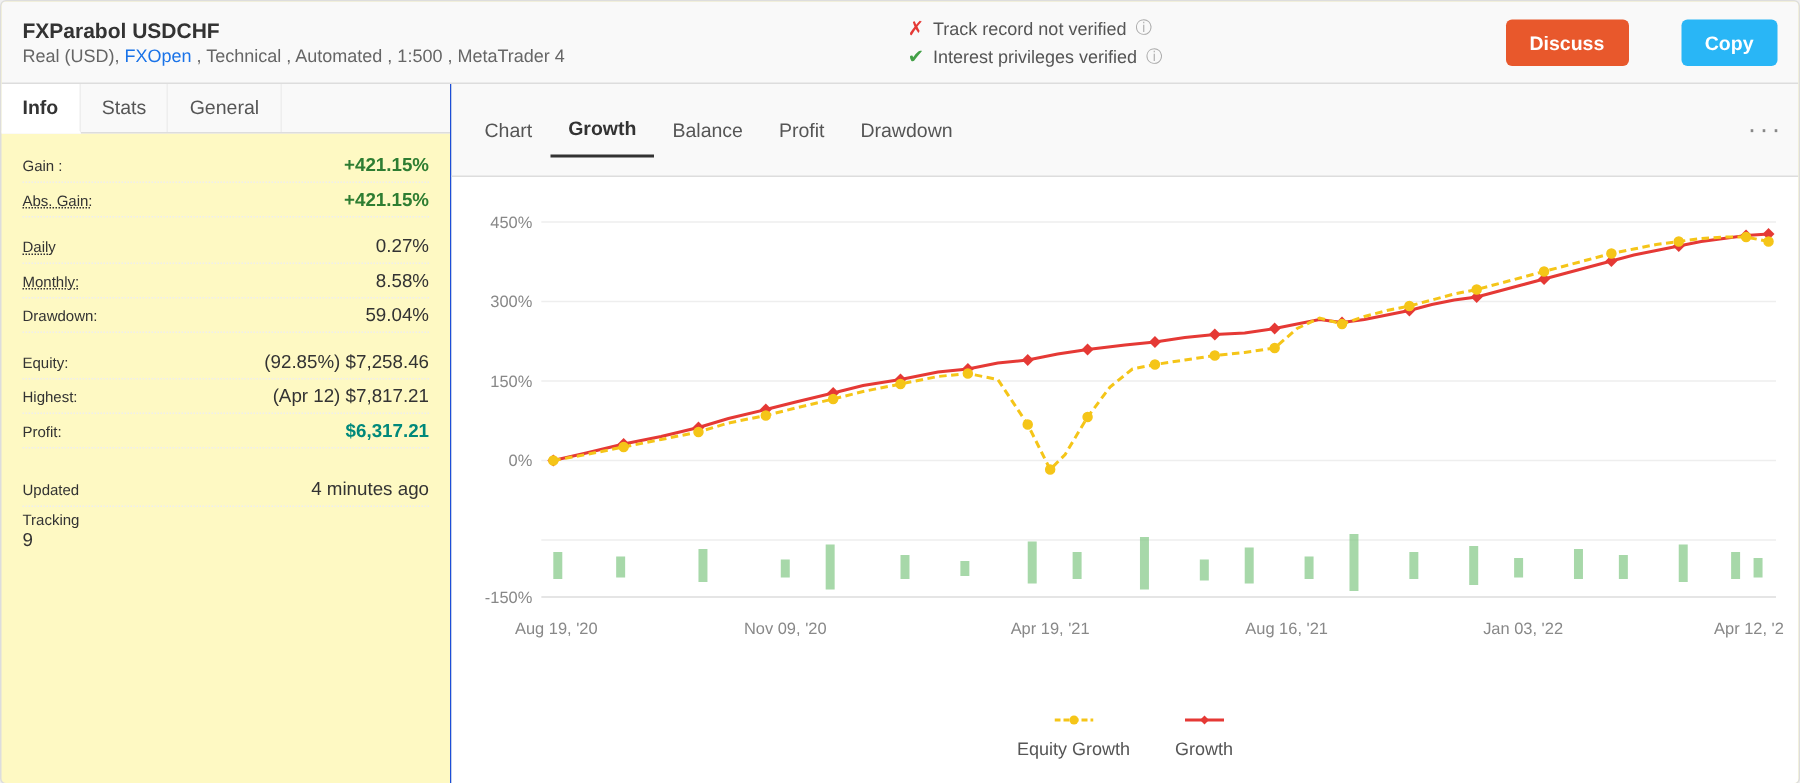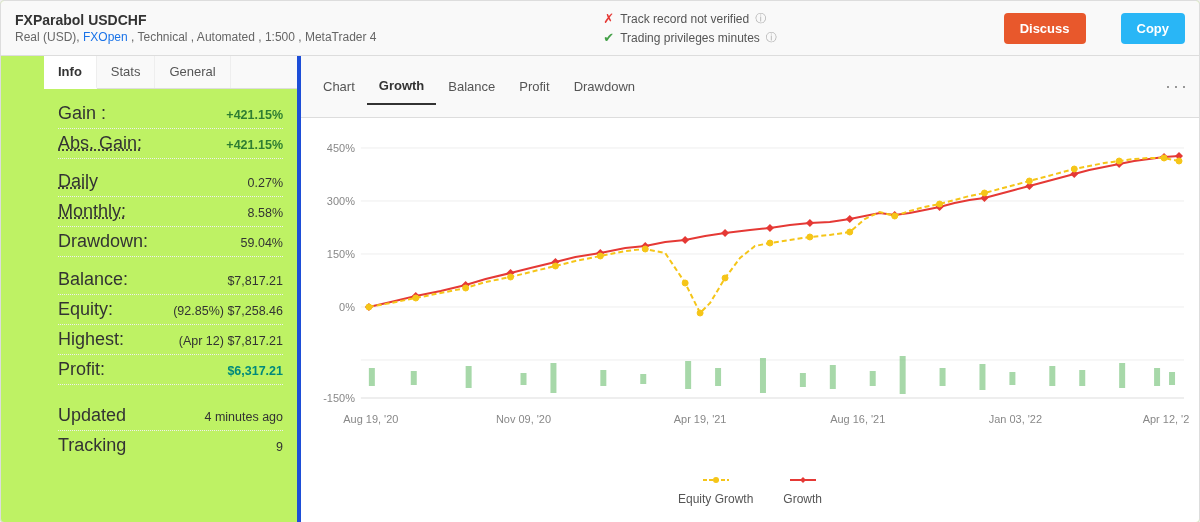--- a/index.html
+++ b/index.html
@@ -1,45 +1,45 @@
 <!DOCTYPE html>
 <html><head>
   <meta charset="utf-8">
   <style>
     * { box-sizing: border-box; margin: 0; padding: 0; }
     body { font-family: Arial, sans-serif; font-size: 13px; background: #f0f0f0; display: flex; justify-content: center; align-items: center; min-height: 100vh; }
-    .container { width: 1200px; background: #bef264; border: 1px solid #ddd; border-radius: 4px; overflow: hidden; }
+    .container { width: 1200px; background: #fef9c3; border: 1px solid #ddd; border-radius: 4px; overflow: hidden; }
     
     
     .header { background: #f9f9f9; border-bottom: 1px solid #ddd; padding: 10px 14px; display: flex; align-items: center; justify-content: space-between; }
     .header-left .title { font-weight: bold; font-size: 14px; color: #333; }
     .header-left .subtitle { font-size: 12px; color: #666; margin-top: 2px; }
     .header-left .subtitle a { color: #1a73e8; text-decoration: none; }
     .header-center { display: flex; flex-direction: column; gap: 4px; }
     .verify-item { display: flex; align-items: center; gap: 6px; font-size: 12px; color: #555; }
     .verify-item .x-icon { color: #e53935; font-size: 13px; }
     .verify-item .check-icon { color: #43a047; font-size: 13px; }
     .verify-item .info-icon { color: #aaa; font-size: 11px; cursor: pointer; }
     .header-right { display: flex; gap: 8px; }
     .btn-discuss { background: #e8582c; color: white; border: none; padding: 8px 16px; border-radius: 4px; cursor: pointer; font-size: 13px; font-weight: bold; }
     .btn-copy { background: #29b6f6; color: white; border: none; padding: 8px 16px; border-radius: 4px; cursor: pointer; font-size: 13px; font-weight: bold; margin-left: 27px; }
     
     
     .main { display: flex; }
     
     
-    .left-panel { width: 300px; min-width: 300px; border-right: 4px solid #1d4ed8; padding-left: 43px; }
+    .left-panel { width: 300px; min-width: 300px; border-right: 1px solid #1d4ed8; }
     .tabs-left { display: flex; border-bottom: 1px solid #ddd; background: #f9f9f9; }
     .tab-left { padding: 8px 14px; cursor: pointer; font-size: 13px; color: #555; border-right: 1px solid #eee; }
     .tab-left.active { background: #fff; font-weight: bold; color: #333; border-bottom: 2px solid #fff; margin-bottom: -1px; }
     
     .info-content { padding: 10px 14px; }
     .info-row { display: flex; justify-content: space-between; align-items: baseline; padding: 4px 0; border-bottom: 1px dotted #eee; }
-    .info-row:last-child { border-bottom: none; }
-    .info-label { color: #333; font-size: 18px; }
+    .info-row:last-child { border-bottom: none; flex-direction: column; }
+    .info-label { color: #333; font-size: 10px; }
     .info-label.underline { text-decoration: underline dotted; cursor: pointer; }
     .info-value { font-size: 12.5px; color: #333; }
     .info-value.green { color: #2e7d32; font-weight: bold; }
     .info-value.teal { color: #00897b; font-weight: bold; }
     .spacer-row { height: 8px; }
     
     
     .right-panel { flex: 1; }
     .tabs-right { display: flex; align-items: center; border-bottom: 1px solid #ddd; background: #f9f9f9; padding: 12px 10px; }
     .tab-right { padding: 10px 12px; cursor: pointer; font-size: 13px; color: #555; }
@@ -67,21 +67,21 @@
       </div>
     </div>
     <div class="header-center">
       <div class="verify-item">
         <span class="x-icon">✗</span>
         <span>Track record not verified</span>
         <span class="info-icon">ⓘ</span>
       </div>
       <div class="verify-item">
         <span class="check-icon">✔</span>
-        <span>Trading privileges minutes</span>
+        <span>Interest privileges verified</span>
         <span class="info-icon">ⓘ</span>
       </div>
     </div>
     <div class="header-right">
       <button class="btn-discuss">Discuss</button>
       <button class="btn-copy">Copy</button>
     </div>
   </div>
 
   <div class="main">
@@ -113,24 +113,20 @@
           <span class="info-label underline">Monthly:</span>
           <span class="info-value">8.58%</span>
         </div>
         <div class="info-row">
           <span class="info-label">Drawdown:</span>
           <span class="info-value">59.04%</span>
         </div>
 
         <div class="spacer-row"></div>
 
-        <div class="info-row">
-          <span class="info-label">Balance:</span>
-          <span class="info-value">$7,817.21</span>
-        </div>
         <div class="info-row">
           <span class="info-label">Equity:</span>
           <span class="info-value">(92.85%) $7,258.46</span>
         </div>
         <div class="info-row">
           <span class="info-label">Highest:</span>
           <span class="info-value">(Apr 12) $7,817.21</span>
         </div>
         <div class="info-row">
           <span class="info-label">Profit:</span>

